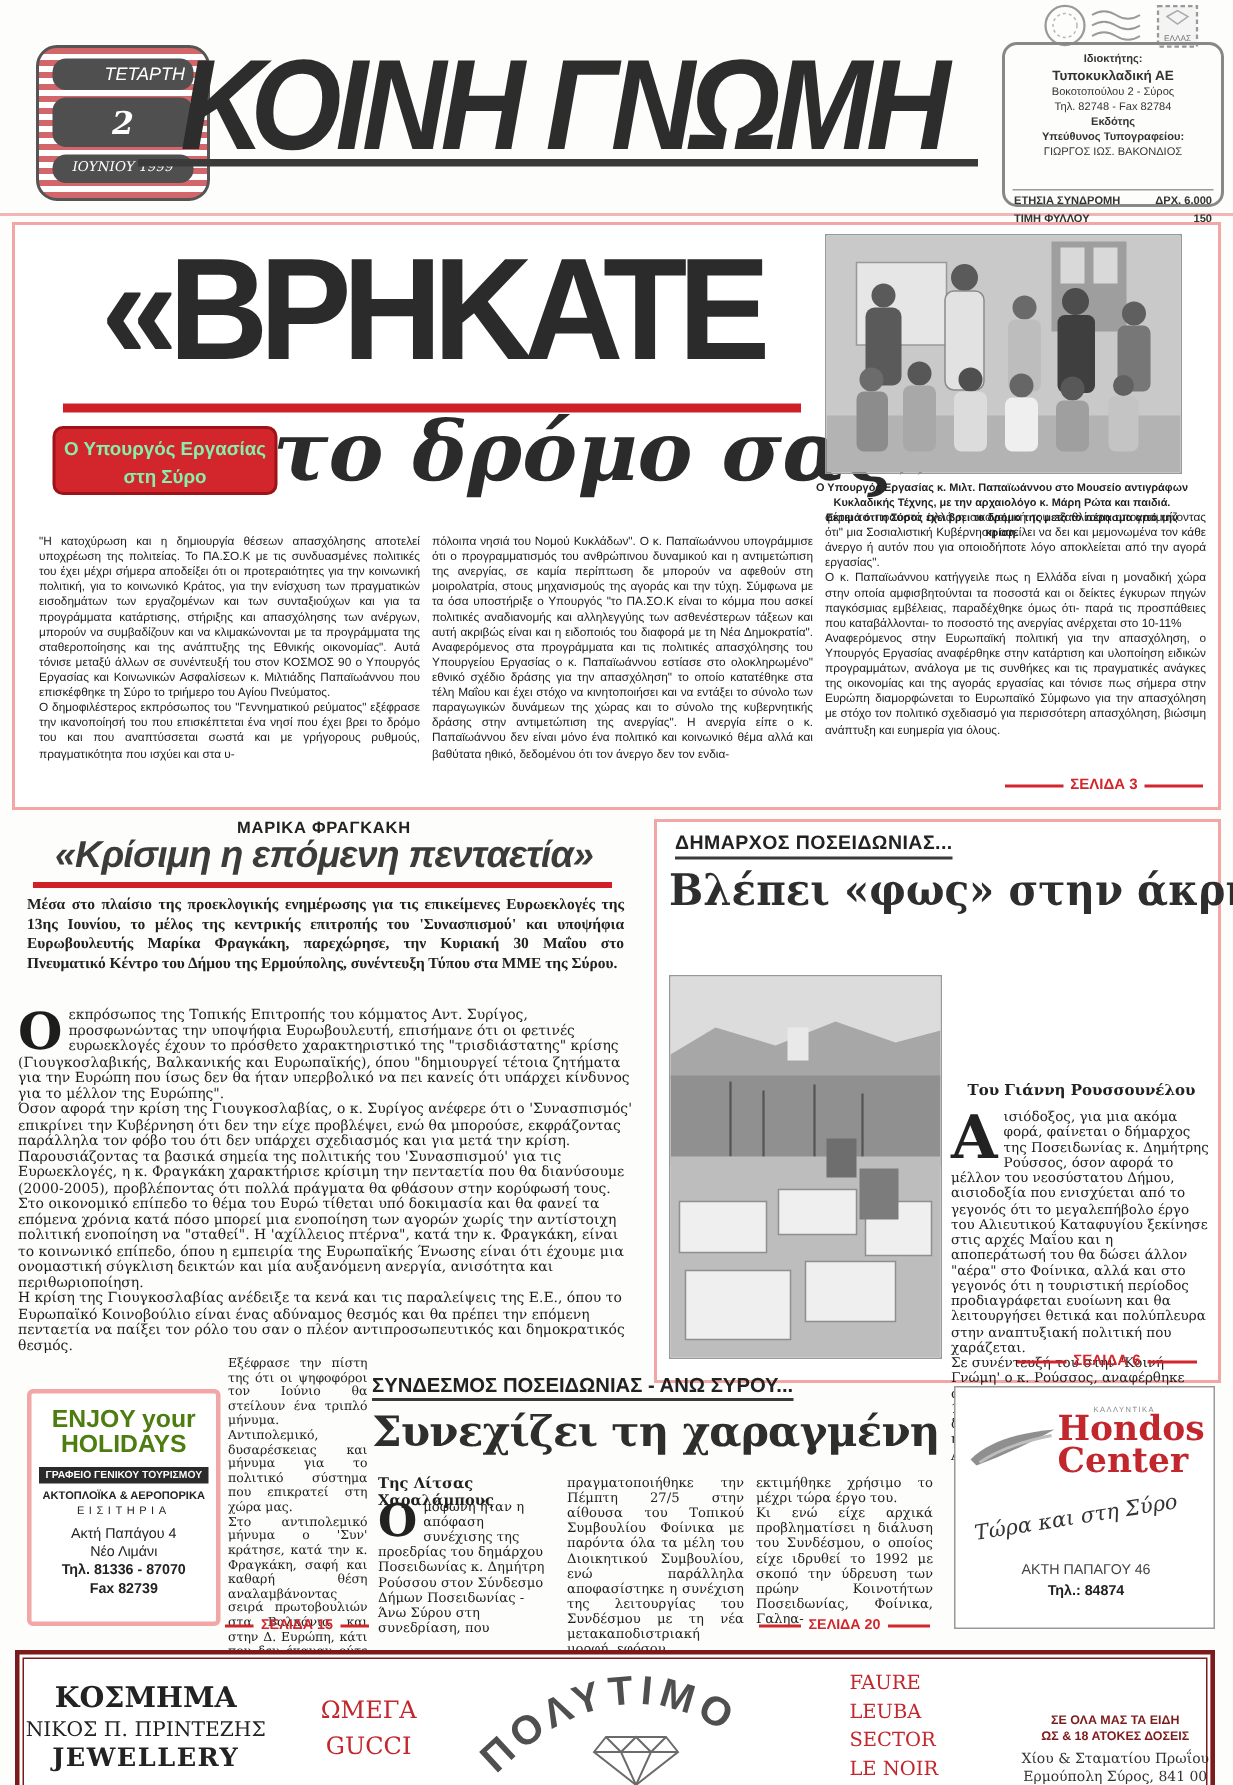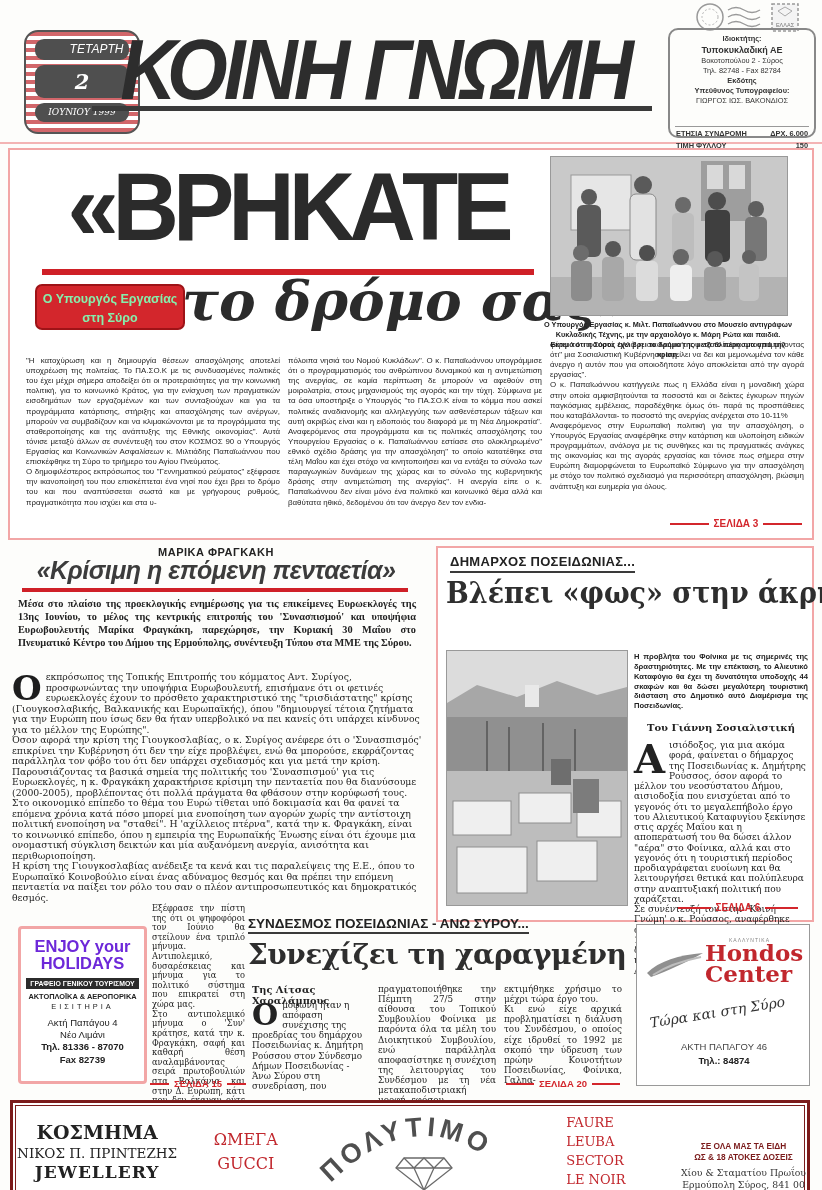--- a/index.html
+++ b/index.html
@@ -88,21 +88,21 @@
   .syn-byline{left:252px;top:984px;width:120px;font-size:9.8px;font-weight:bold;font-family:"DejaVu Serif",serif;}
   .syn-col{width:118px;font-size:8.8px;line-height:1.15;}
   .sc1{left:252px;top:1000px;height:92px;}
   .sc2{left:378px;top:984px;height:108px;}
   .sc3{left:504px;top:984px;height:92px;}
   .pr20{left:506px;top:1078px;width:114px;font-size:9.5px;}
 
   
   .enjoybox{left:18px;top:926px;width:129px;height:158px;border:3px solid #f2a6a6;border-radius:4px;
     text-align:center;background:#fff;}
-  .enjoy-title{color:#6d28d9;font-weight:900;font-size:16.5px;line-height:1.05;margin-top:9px;}
+  .enjoy-title{color:#4d7c0f;font-weight:900;font-size:16.5px;line-height:1.05;margin-top:9px;}
   .enjoy-bar{background:#2b2b2b;color:#fff;font-size:6.9px;font-weight:bold;margin:5px 5px 3px 5px;padding:2px 0;}
   .enjoy-l1{font-size:7.4px;font-weight:bold;}
   .enjoy-l2{font-size:7.4px;letter-spacing:3px;margin-top:1px;}
   .enjoy-addr{font-size:9.5px;margin-top:6px;line-height:1.3;}
   .enjoy-tel{font-size:9.5px;font-weight:bold;line-height:1.3;}
 
   .hondosbox{left:636px;top:924px;width:174px;height:162px;border:1px solid #999;background:#fff;}
   .hondos-small{left:92px;top:12px;font-size:5px;color:#888;letter-spacing:1px;}
   .hondos-name{left:68px;top:17px;color:#c1272d;font-size:23px;font-weight:bold;line-height:.92;
     font-family:"DejaVu Serif",serif;}
@@ -268,22 +268,21 @@
             <rect x="72" y="142" width="52" height="30"></rect>
           <rect x="130" y="150" width="44" height="36"></rect>
             <rect x="10" y="196" width="70" height="46"></rect>
           <rect x="90" y="190" width="60" height="40"></rect>
         </g>
         <rect x="126" y="128" width="26" height="34" fill="#7c7c7c"></rect>
         <rect x="104" y="108" width="20" height="26" fill="#6e6e6e"></rect>
       </svg>
     </div>
 
-    <div class="abs pos-caption just">Η προβλήτα του Φοίνικα με τις σημερινές της δραστηριότητες. Με την επέκταση, το Αλιευτικό Καταφύγιο θα έχει τη δυνατότητα υποδοχής 44 σκαφών και θα δώσει μεγαλύτερη τουριστική διάσταση στο Δημοτικό αυτό Διαμέρισμα της Ποσειδωνίας.</div>
-    <div class="abs pos-byline">Του Γιάννη Σοσιαλιστική</div>
+    <div class="abs pos-byline">Του Γιάννη Ρουσσουνέλου</div>
     <div class="abs pos-body serif">
       <span class="dropcap" style="font-size:40px;">Α</span><span class="just" style="display:inline">ισιόδοξος, για μια ακόμα φορά, φαίνεται ο δήμαρχος της Ποσειδωνίας κ. Δημήτρης Ρούσσος, όσον αφορά το μέλλον του νεοσύστατου Δήμου, αισιοδοξία που ενισχύεται από το γεγονός ότι το μεγαλεπήβολο έργο του Αλιευτικού Καταφυγίου ξεκίνησε στις αρχές Μαΐου και η αποπεράτωσή του θα δώσει άλλον "αέρα" στο Φοίνικα, αλλά και στο γεγονός ότι η τουριστική περίοδος προδιαγράφεται ευοίωνη και θα λειτουργήσει θετικά και πολύπλευρα στην αναπτυξιακή πολιτική που χαράζεται.
 Σε συνέντευξή του στην 'Κοινή Γνώμη' ο κ. Ρούσσος, αναφέρθηκε στο "τρέξιμο", από τον Απρίλιο του 1995, για την ολοκλήρωση όλων των διαδικασιών προκειμένου να αρχίσει η κατασκευή του έργου του Αλιευτικού Καταφυγίου Φοίνικα,</span>
     </div>
     <div class="abs pageref pr6">
         <span>ΣΕΛΙΔΑ 6</span>
       </div>
   </div>
 
   <div class="abs syn-kicker"><span>ΣΥΝΔΕΣΜΟΣ ΠΟΣΕΙΔΩΝΙΑΣ - ΑΝΩ ΣΥΡΟΥ...</span></div>

